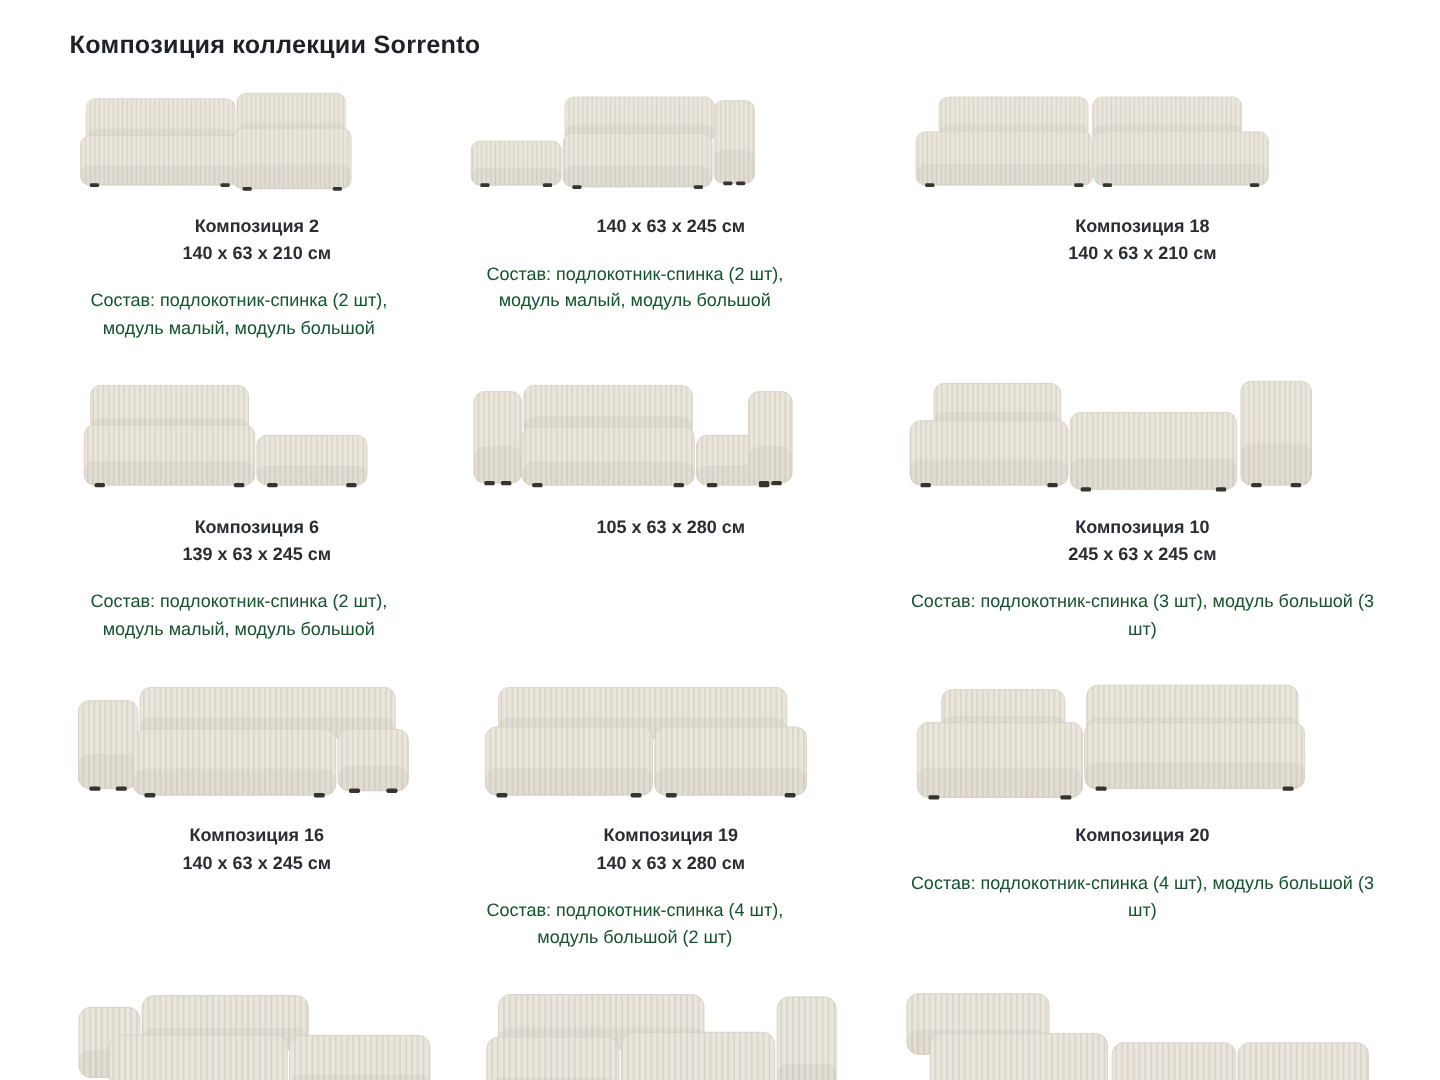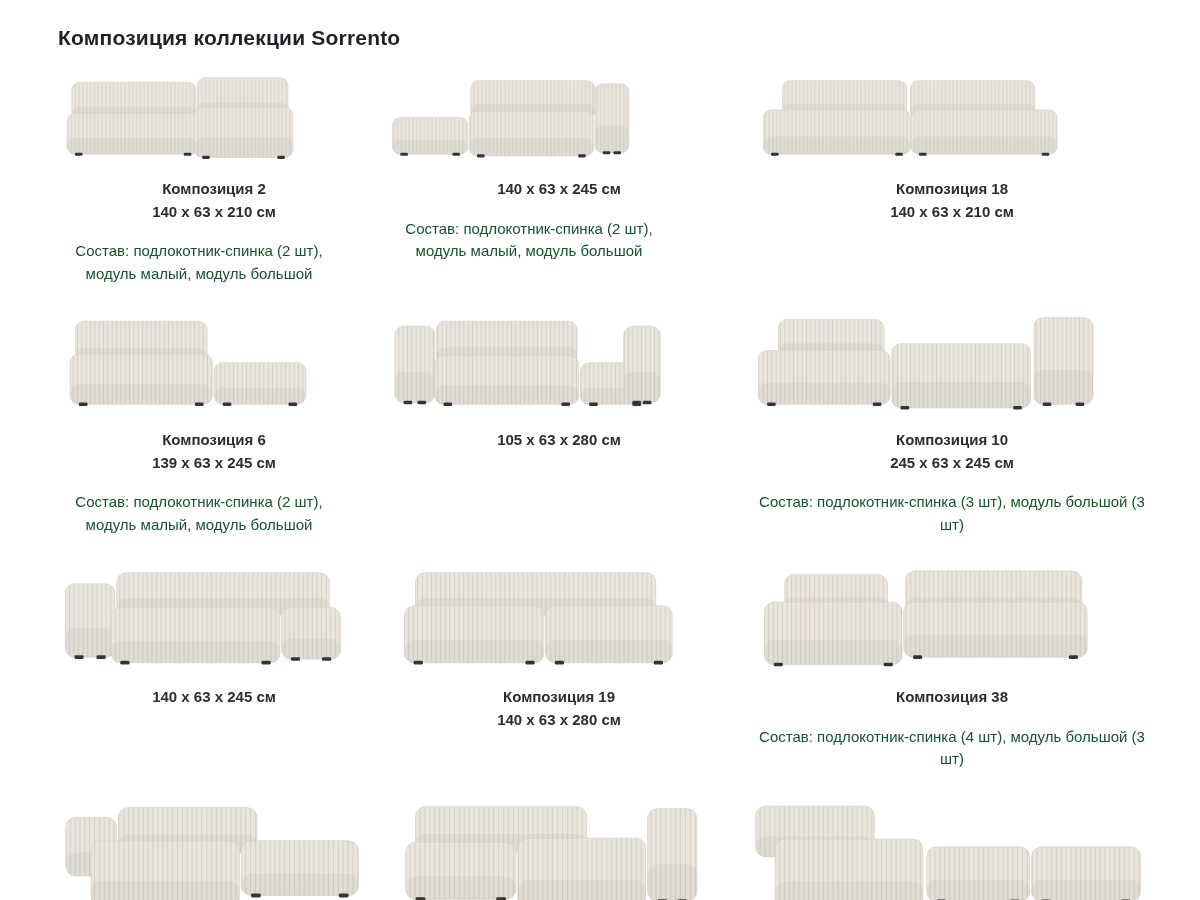--- a/index.html
+++ b/index.html
@@ -267,20 +267,21 @@
             <rect x="58" y="88" width="184" height="24" rx="10" fill="rgba(0,0,0,0.035)"></rect>
             <rect x="68" y="110" width="10" height="4" rx="1.5" fill="#35342f"></rect>
             <rect x="222" y="110" width="10" height="4" rx="1.5" fill="#35342f"></rect>
             <rect x="244" y="52" width="64" height="56" rx="10" fill="#eae6dd" stroke="#d8d2c5" stroke-width="0.8"></rect>
             <rect x="244" y="52" width="64" height="56" rx="10" fill="url(#cord6)"></rect>
             <rect x="244" y="85.6" width="64" height="22.400000000000002" rx="10" fill="rgba(0,0,0,0.035)"></rect>
             <rect x="254" y="106" width="10" height="4" rx="1.5" fill="#35342f"></rect>
             <rect x="288" y="106" width="10" height="4" rx="1.5" fill="#35342f"></rect>
           </svg>
         </div>
+      <div class="name">Композиция 16</div>
       <div class="dims">140 х 63 х 245 см</div>
     </div>
 
     <div class="card">
       <div class="sofa">
           <svg viewBox="0 0 320 120" preserveAspectRatio="xMinYMax meet">
             <defs>
               <pattern id="cord7" patternUnits="userSpaceOnUse" width="5" height="8">
                 <line x1="2.5" y1="0" x2="2.5" y2="8" stroke="#d7d1c5" stroke-width="1.3"></line>
               </pattern>
@@ -295,20 +296,21 @@
             <rect x="150" y="110" width="10" height="4" rx="1.5" fill="#35342f"></rect>
             <rect x="172" y="50" width="138" height="62" rx="10" fill="#eae6dd" stroke="#d8d2c5" stroke-width="0.8"></rect>
             <rect x="172" y="50" width="138" height="62" rx="10" fill="url(#cord7)"></rect>
             <rect x="172" y="87.19999999999999" width="138" height="24.8" rx="10" fill="rgba(0,0,0,0.035)"></rect>
             <rect x="182" y="110" width="10" height="4" rx="1.5" fill="#35342f"></rect>
             <rect x="290" y="110" width="10" height="4" rx="1.5" fill="#35342f"></rect>
           </svg>
         </div>
       <div class="name">Композиция 19</div>
       <div class="dims">140 х 63 х 280 см</div>
+      <div class="desc">Состав: подлокотник-спинка (4 шт), модуль большой (2 шт)</div>
     </div>
 
     <div class="card">
       <div class="sofa">
           <svg viewBox="0 0 420 120" preserveAspectRatio="xMinYMax meet">
             <defs>
               <pattern id="cord8" patternUnits="userSpaceOnUse" width="5" height="8">
                 <line x1="2.5" y1="0" x2="2.5" y2="8" stroke="#d7d1c5" stroke-width="1.3"></line>
               </pattern>
             </defs>
@@ -323,21 +325,21 @@
             <rect x="172" y="12" width="192" height="48" rx="10" fill="#eae6dd" stroke="#d8d2c5" stroke-width="0.8"></rect>
             <rect x="172" y="12" width="192" height="48" rx="10" fill="url(#cord8)"></rect>
             <rect x="172" y="40.8" width="192" height="19.200000000000003" rx="10" fill="rgba(0,0,0,0.035)"></rect>
             <rect x="170" y="46" width="200" height="60" rx="10" fill="#eae6dd" stroke="#d8d2c5" stroke-width="0.8"></rect>
             <rect x="170" y="46" width="200" height="60" rx="10" fill="url(#cord8)"></rect>
             <rect x="170" y="82" width="200" height="24" rx="10" fill="rgba(0,0,0,0.035)"></rect>
             <rect x="180" y="104" width="10" height="4" rx="1.5" fill="#35342f"></rect>
             <rect x="350" y="104" width="10" height="4" rx="1.5" fill="#35342f"></rect>
           </svg>
         </div>
-      <div class="name">Композиция 38</div>
+      <div class="name">Композиция 20</div>
       <div class="desc">Состав: подлокотник-спинка (4 шт), модуль большой (3 шт)</div>
     </div>
 
     <div class="card">
       <div class="sofa">
           <svg viewBox="0 0 320 120" preserveAspectRatio="xMinYMax meet">
             <defs>
               <pattern id="cord9" patternUnits="userSpaceOnUse" width="5" height="8">
                 <line x1="2.5" y1="0" x2="2.5" y2="8" stroke="#d7d1c5" stroke-width="1.3"></line>
               </pattern>

